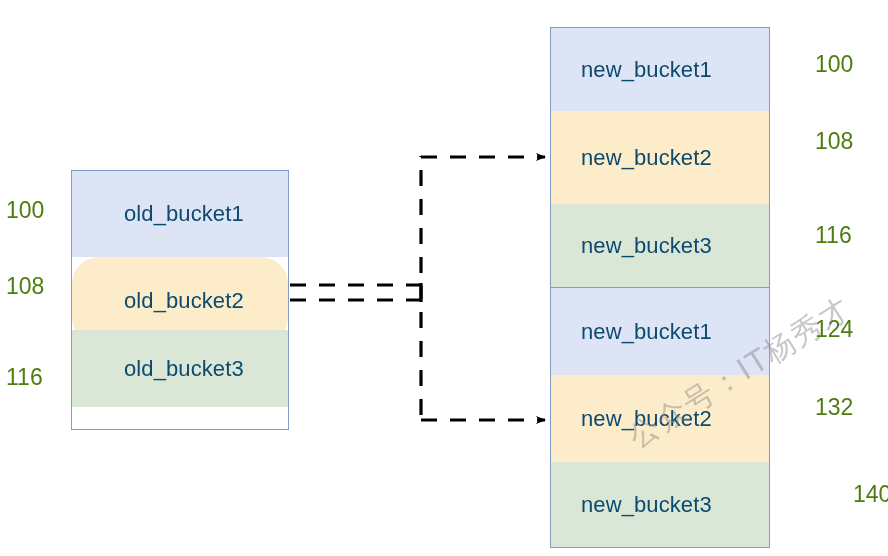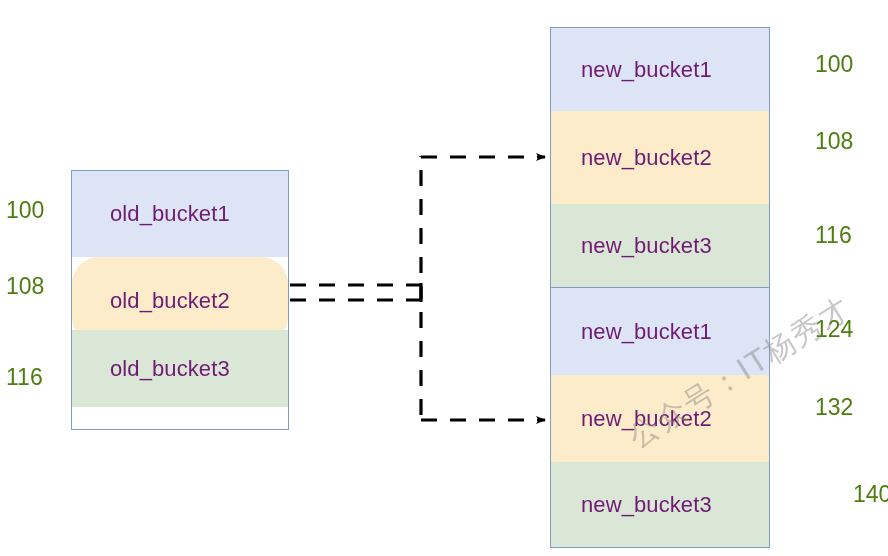--- a/index.html
+++ b/index.html
@@ -29,27 +29,27 @@
   .bucket-cell {
     position: absolute;
     box-sizing: border-box;
     left: 0;
     right: 0;
     display: flex;
     align-items: center;
   }
   .bucket-label {
     font-size: 22px;
-    color: #701a75;
+    color: #0c4a6e;
     letter-spacing: 0.1px;
     white-space: nowrap;
   }
 
   
-  .left-box .bucket-label { padding-left: 38px; }
+  .left-box .bucket-label { padding-left: 52px; }
   .right-box .bucket-label { padding-left: 30px; }
 
   
   .addr {
     position: absolute;
     font-size: 23px;
     color: #4d7c0f;
     white-space: nowrap;
     line-height: 1;
   }

